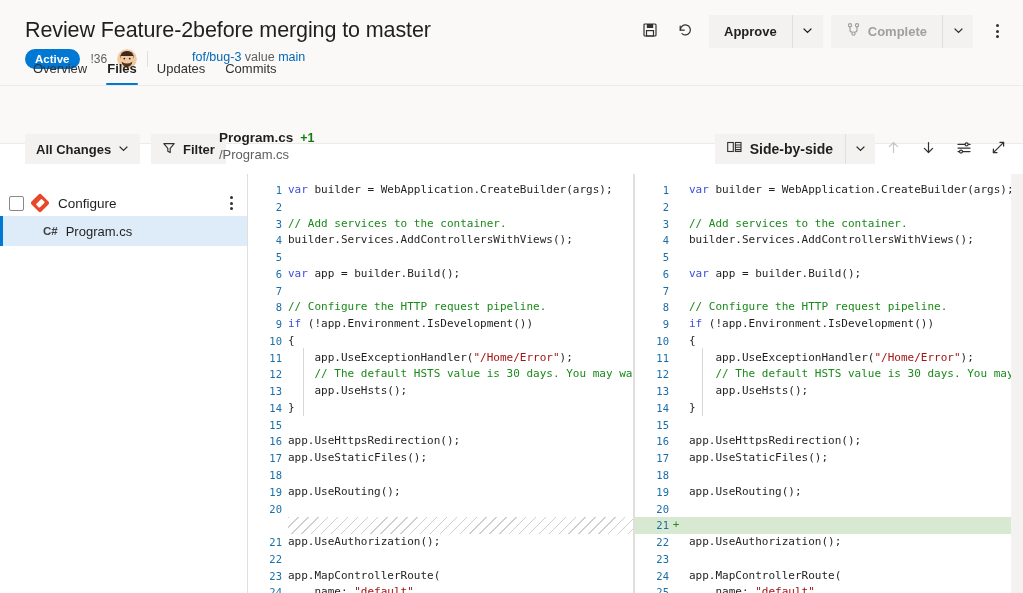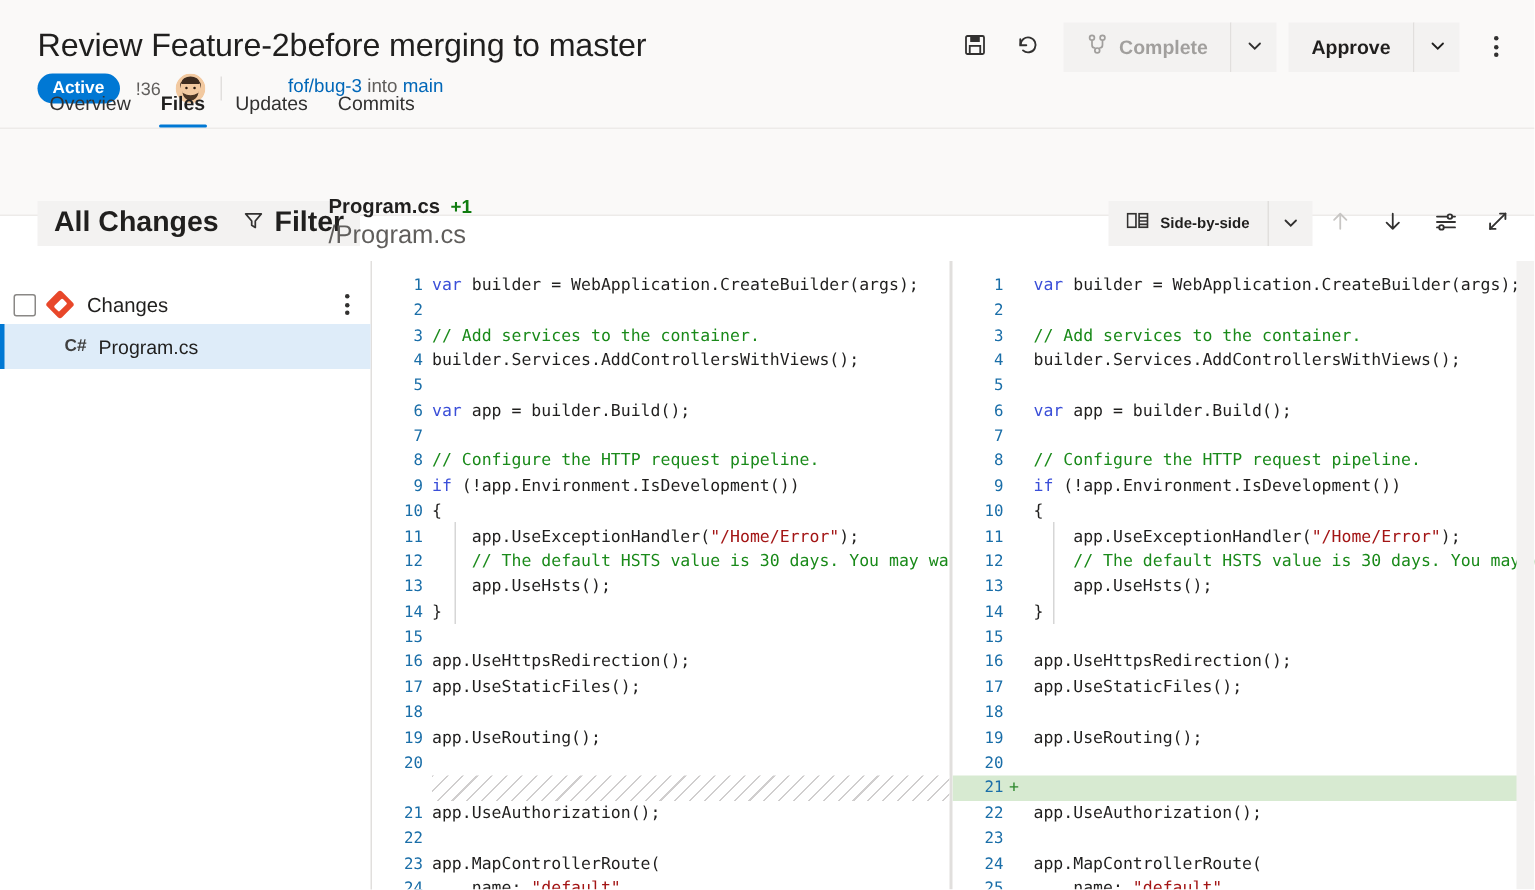--- a/index.html
+++ b/index.html
@@ -105,37 +105,37 @@
   
   .subbar {
     position: relative; height: 58px;
     background: #faf9f8;
     border-bottom: 1px solid #edebe9;
   }
   .pill-btn {
     height: 30px; padding: 0 11px;
     display: inline-flex; align-items: center; gap: 7px;
     background: #f3f2f1; border: none; cursor: pointer;
-    font-family: inherit; font-size: 19px; font-weight: 600; color: #201f1e;
+    font-family: inherit; font-size: 13px; font-weight: 600; color: #201f1e;
   }
   .sb-allchanges { position: absolute; left: 25px; top: 134px; }
   .sb-filter { position: absolute; left: 151px; top: 134px; }
   .file-info { position: absolute; left: 219px; top: 130px; }
   .file-name-row { display: flex; align-items: baseline; gap: 7px; }
   .file-name { font-size: 13.5px; font-weight: 600; color: #201f1e; }
   .file-add { font-size: 12.5px; font-weight: 700; color: #107c10; }
-  .file-path { font-size: 17px; color: #605e5c; margin-top: 2px; }
+  .file-path { font-size: 13px; color: #605e5c; margin-top: 2px; }
 
   .sb-right { position: absolute; right: 8px; top: 134px; display: flex; align-items: center; }
   .view-group { display: flex; align-items: center; }
   .view-main {
     height: 30px; padding: 0 12px;
     display: flex; align-items: center; gap: 8px;
     background: #f3f2f1; border: none; cursor: pointer;
-    font-family: inherit; font-size: 10px; font-weight: 600; color: #201f1e;
+    font-family: inherit; font-size: 14px; font-weight: 600; color: #201f1e;
     border-right: 1px solid #e1dfdd;
   }
   .view-split {
     width: 29px; height: 30px;
     display: flex; align-items: center; justify-content: center;
     background: #f3f2f1; border: none; cursor: pointer; color: #201f1e;
   }
   .sb-icon {
     width: 33px; height: 30px; margin-left: 2px;
     display: flex; align-items: center; justify-content: center;
@@ -268,21 +268,21 @@
         <circle cx="7.3" cy="9.6" r="0.85" fill="#2b1b10"></circle>
         <circle cx="12.7" cy="9.6" r="0.85" fill="#2b1b10"></circle>
         <path d="M5 13 a5 5 0 0 0 10 0 q-5 3 -10 0z" fill="#4a3524"></path>
       </svg>
     </span>
     <span class="meta-div"></span>
   </div>
 
   <div class="branch-line">
     <span class="branch-link">fof/bug-3</span>
-    <span class="branch-into">into</span>
+    <span class="branch-into">value</span>
     <span class="branch-link">main</span>
   </div>
 
   <div class="toolbar">
     <button class="tb-icon-btn">
       <span>
         <svg width="16" height="16" viewBox="0 0 16 16" fill="none" stroke="#323130" stroke-width="1.2">
           <rect x="2" y="2" width="12" height="12" rx="1"></rect>
           <rect x="4.8" y="2" width="6.4" height="4" fill="#323130" stroke="none"></rect>
           <rect x="4.5" y="8.6" width="7" height="5.4"></rect>
@@ -290,20 +290,31 @@
       </span>
     </button>
     <button class="tb-icon-btn">
       <span>
         <svg width="17" height="17" viewBox="0 0 17 17" fill="none" stroke="#323130" stroke-width="1.25" stroke-linecap="round">
           <path d="M4.2 5.2 L4.2 9.2 L8.2 9.2"></path>
           <path d="M4.4 9.0 a5 5 0 1 1 1.6 3.6"></path>
         </svg>
       </span>
     </button>
+
+    <div class="btn-group">
+      <button class="btn-main">Approve</button>
+      <button class="btn-split">
+        <span>
+          <svg width="11" height="11" viewBox="0 0 11 11" fill="none" stroke="currentColor" stroke-width="1.2" stroke-linecap="round">
+              <path d="M2 4 L5.5 7.5 L9 4"></path>
+            </svg>
+        </span>
+      </button>
+    </div>
 
     <div class="btn-group">
       <button class="btn-main disabled">
         <span>
           <svg width="15" height="15" viewBox="0 0 15 15" fill="none" stroke="#a19f9d" stroke-width="1.15">
             <circle cx="4" cy="3.2" r="1.6"></circle>
             <circle cx="11" cy="3.2" r="1.6"></circle>
             <circle cx="7.5" cy="11.6" r="1.6"></circle>
             <path d="M4 4.8 L4 8 a2 2 0 0 0 2 2 h0.2"></path>
             <path d="M11 4.8 L11 8 a2 2 0 0 1 -2 2 h-0.2"></path>
@@ -313,31 +324,20 @@
       </button>
       <button class="btn-split disabled">
         <span>
           <svg width="11" height="11" viewBox="0 0 11 11" fill="none" stroke="#323130" stroke-width="1.2" stroke-linecap="round">
               <path d="M2 4 L5.5 7.5 L9 4"></path>
             </svg>
         </span>
       </button>
     </div>
 
-    <div class="btn-group">
-      <button class="btn-main">Approve</button>
-      <button class="btn-split">
-        <span>
-          <svg width="11" height="11" viewBox="0 0 11 11" fill="none" stroke="currentColor" stroke-width="1.2" stroke-linecap="round">
-              <path d="M2 4 L5.5 7.5 L9 4"></path>
-            </svg>
-        </span>
-      </button>
-    </div>
-
     <button class="more-btn">
       <span class="dots-v">
           <i></i>
           <i></i>
           <i></i>
         </span>
     </button>
   </div>
 
   <div class="tabs">
@@ -433,21 +433,21 @@
     </span>
   </button>
 </div>
 
 <div class="body-area">
 
   <div class="sidebar">
     <div class="tree-root">
       <span class="tree-check"></span>
       <span class="repo-diamond"></span>
-      <span class="tree-root-label">Changes</span>
+      <span class="tree-root-label">Configure</span>
       <span class="tree-more">
         <span class="dots-v">
             <i></i>
             <i></i>
             <i></i>
           </span>
       </span>
     </div>
     <div class="tree-file">
       <span class="cs-icon">C#</span>

